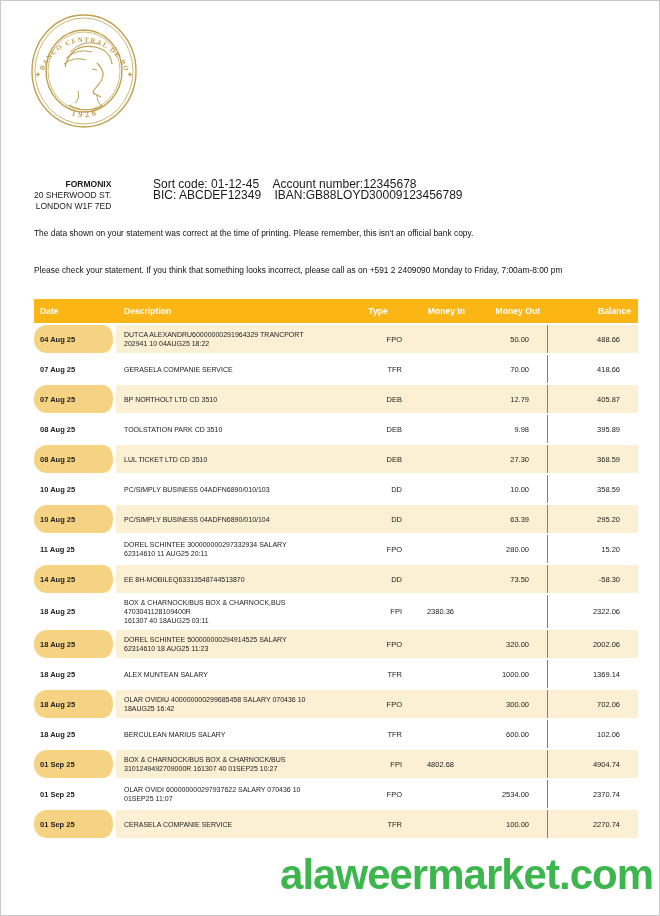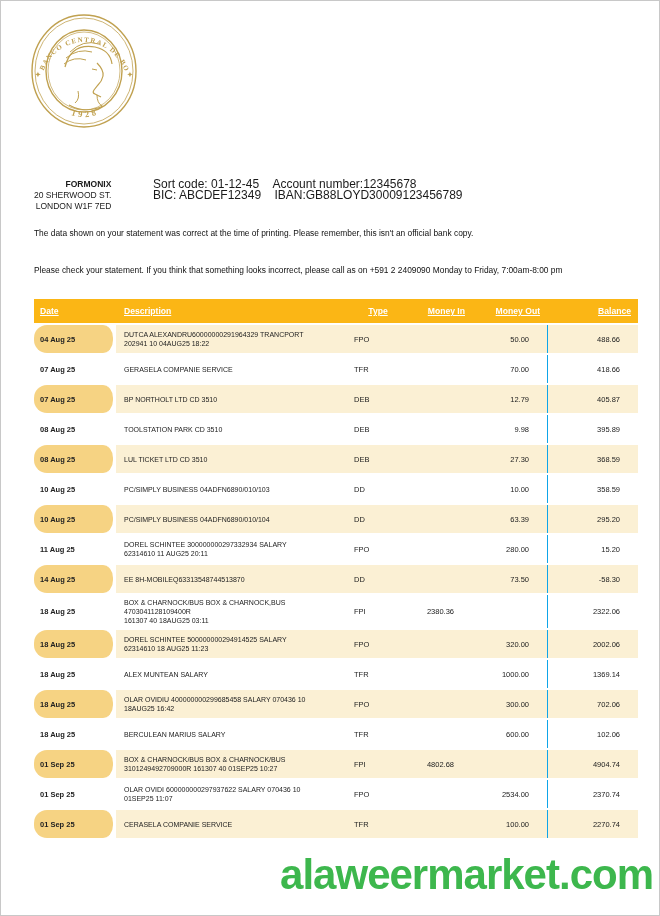--- a/index.html
+++ b/index.html
@@ -23,33 +23,33 @@
   
   .notice1{position:absolute;left:33px;right:30px;top:227px;font-size:8.4px;color:#111;}
   .notice2{position:absolute;left:33px;right:30px;top:264px;font-size:8.4px;color:#111;}
   
   .tbl-wrap{position:absolute;left:33px;top:296px;}
   table{width:604px;border-collapse:separate;border-spacing:0 2px;table-layout:fixed;}
   th,td{box-sizing:border-box;padding:0;vertical-align:middle;}
   col.c-date{width:82px;}col.c-desc{width:238px;}col.c-type{width:48px;}
   col.c-in{width:70px;}col.c-out{width:75px;}col.c-bal{width:91px;}
   thead th{
-    background:var(--gold,#FBB615);color:#fff;font-size:8.6px;font-weight:bold;height:24px;text-decoration:underline;
+    background:var(--gold,#FBB615);color:#fff;font-size:8.6px;font-weight:bold;height:24px;
   }
   th.c-date{text-align:left;padding-left:6px;}
   th.c-desc{text-align:left;padding-left:8px;}
   th.c-type{text-align:center;}
   th.c-in,th.c-out,th.c-bal{text-align:right;padding-right:7px;}
   tbody tr{height:28px;}
   tbody td{font-size:7.5px;color:#222;background:#fff;}
   tbody tr.shaded td{background:var(--cream,#FBF0D4);}
   tbody tr.shaded td.c-date{background:var(--dategold,#F6D383);}
   td.c-date{font-weight:bold;padding-left:6px;border-right:3px solid #fff;border-radius:13px;}
   td.c-desc{font-size:7px;line-height:9px;padding:3px 4px 3px 8px;white-space:pre-line;}
-  td.c-type{text-align:left;}
+  td.c-type{text-align:right;}
   td.c-in,td.c-out,td.c-bal{text-align:right;padding-right:18px;}
   td.c-bal{border-left:1px solid #0ea5e9;}
   
   .watermark{
     position:absolute;right:6px;bottom:16px;
     font-size:42px;font-weight:bold;letter-spacing:-1px;
     color:var(--green,#3DB74D);
   }
   
   .logo svg *{vector-effect:non-scaling-stroke;}

